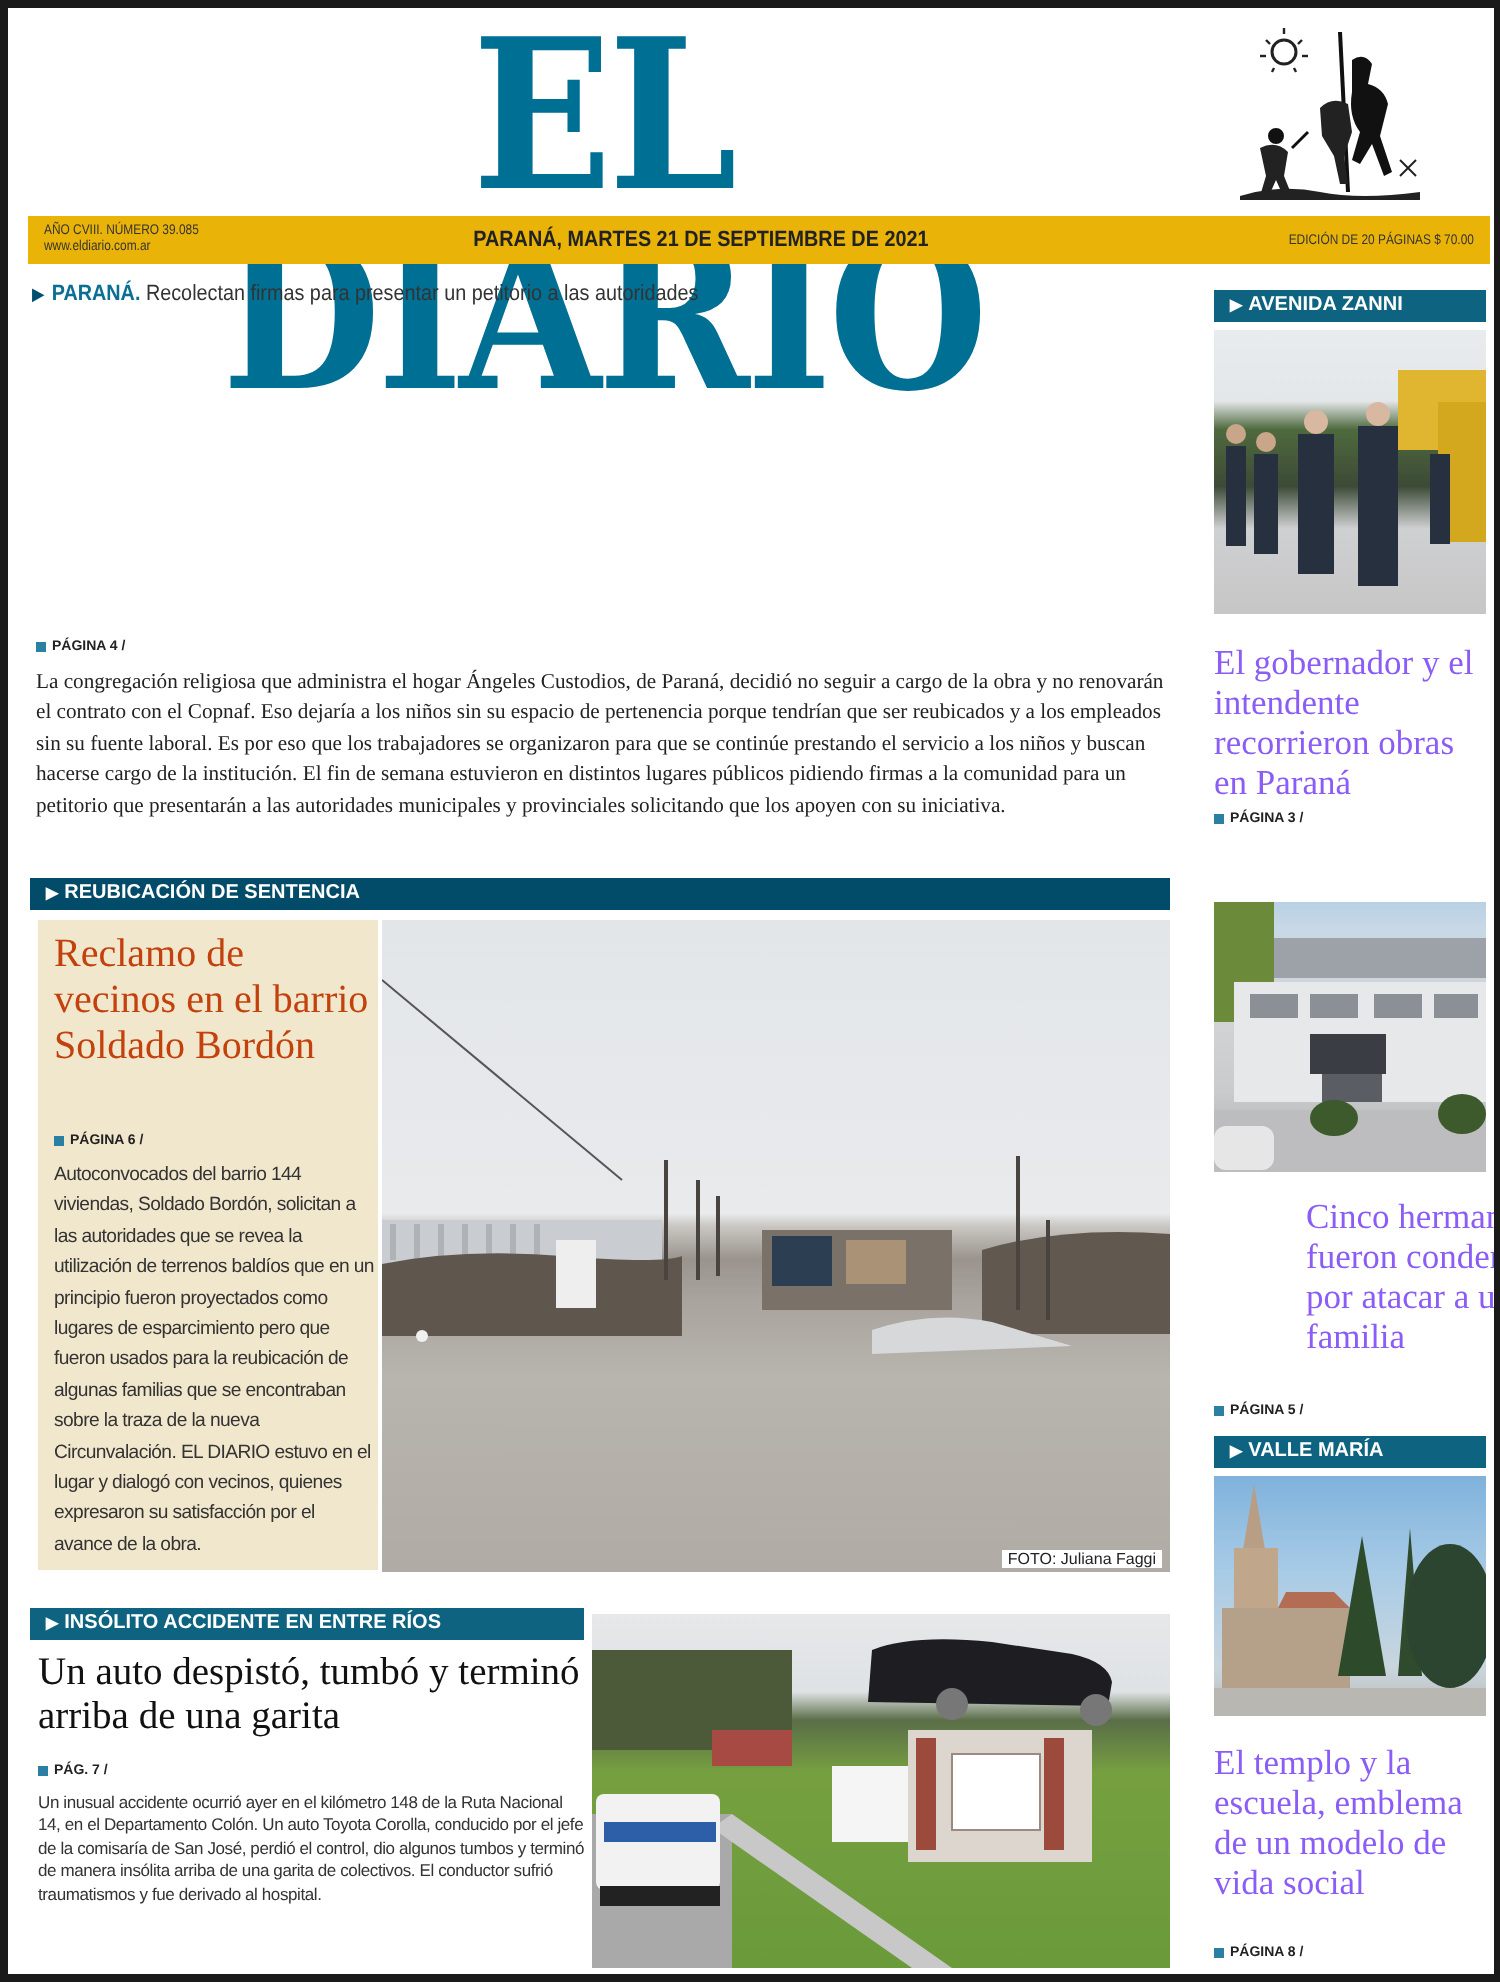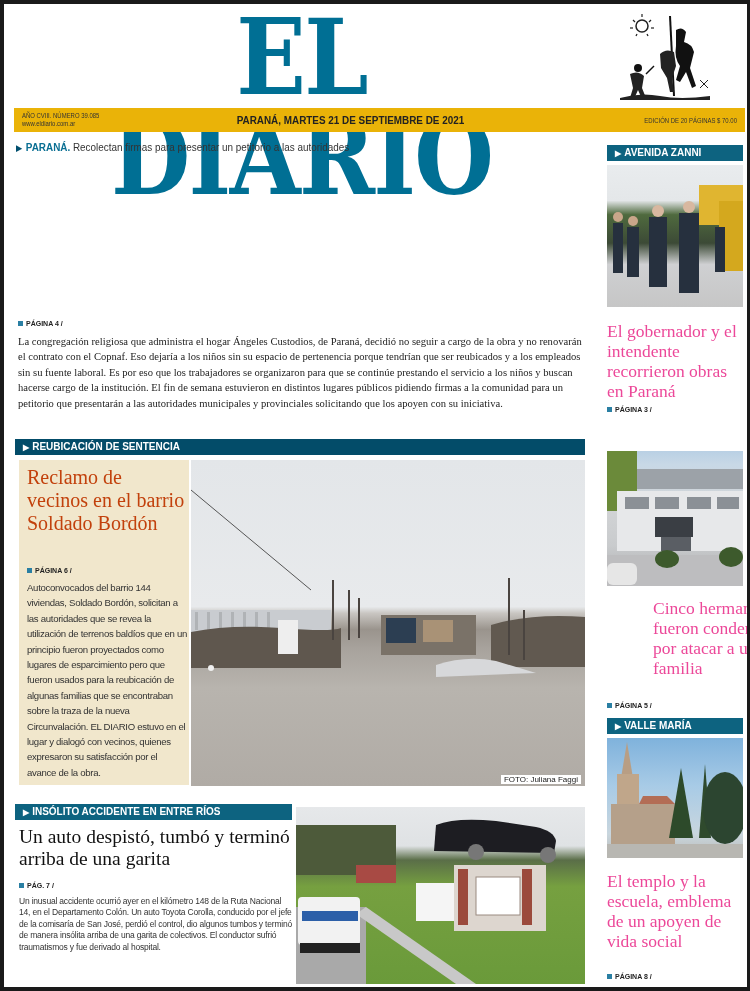--- a/index.html
+++ b/index.html
@@ -85,21 +85,21 @@
   }
   .acc-photo {
     position: absolute; left: 292px; top: 803px; width: 289px; height: 177px; overflow: hidden;
     background: linear-gradient(180deg, #e6e8ea 0%, #dfe2e4 22%, #5a6e48 30%, #76a040 45%, #6a9a3a 100%);
   }
 
   
   .side-photo { position: absolute; left: 603px; width: 136px; overflow: hidden; }
   .side-headline {
     position: absolute; left: 603px; width: 140px;
-    font-family: "Liberation Serif", serif; font-size: 17.5px; line-height: 20px; color: #ec4899;
+    font-family: "Liberation Serif", serif; font-size: 17.5px; line-height: 20px; color: #8b5cf6;
   }
   .side-pageref { position: absolute; left: 603px; }
 </style>
 </head>
 <body>
 
 <div class="page">
 
   <div class="masthead-title">EL DIARIO</div>
   <div class="masthead-logo">
@@ -288,19 +288,19 @@
       <polygon points="20,4 14,40 26,40" fill="#b89e84"></polygon>
       <rect x="10" y="36" width="22" height="70" fill="#c0a68a"></rect>
       <rect x="4" y="66" width="64" height="42" fill="#b5a08a"></rect>
       <polygon points="32,66 68,66 60,58 36,58" fill="#b36d55"></polygon>
       <polygon points="74,30 62,100 86,100" fill="#2d4a2a"></polygon>
       <polygon points="98,26 92,100 104,100" fill="#2f4a2d"></polygon>
       <ellipse cx="118" cy="70" rx="22" ry="36" fill="#2c4530"></ellipse>
       <rect x="0" y="106" width="136" height="14" fill="#b8b7b2"></rect>
     </svg>
   </div>
-  <div class="side-headline" style="top:867px;">El templo y la escuela, emblema de un apoyen de vida social</div>
+  <div class="side-headline" style="top:867px;">El templo y la escuela, emblema de un modelo de vida social</div>
   <div class="page-ref side-pageref" style="top:969px;">
     <span class="sq"></span>
     <span>PÁGINA 8 /</span>
   </div>
 
 </div>
 
 </body></html>

